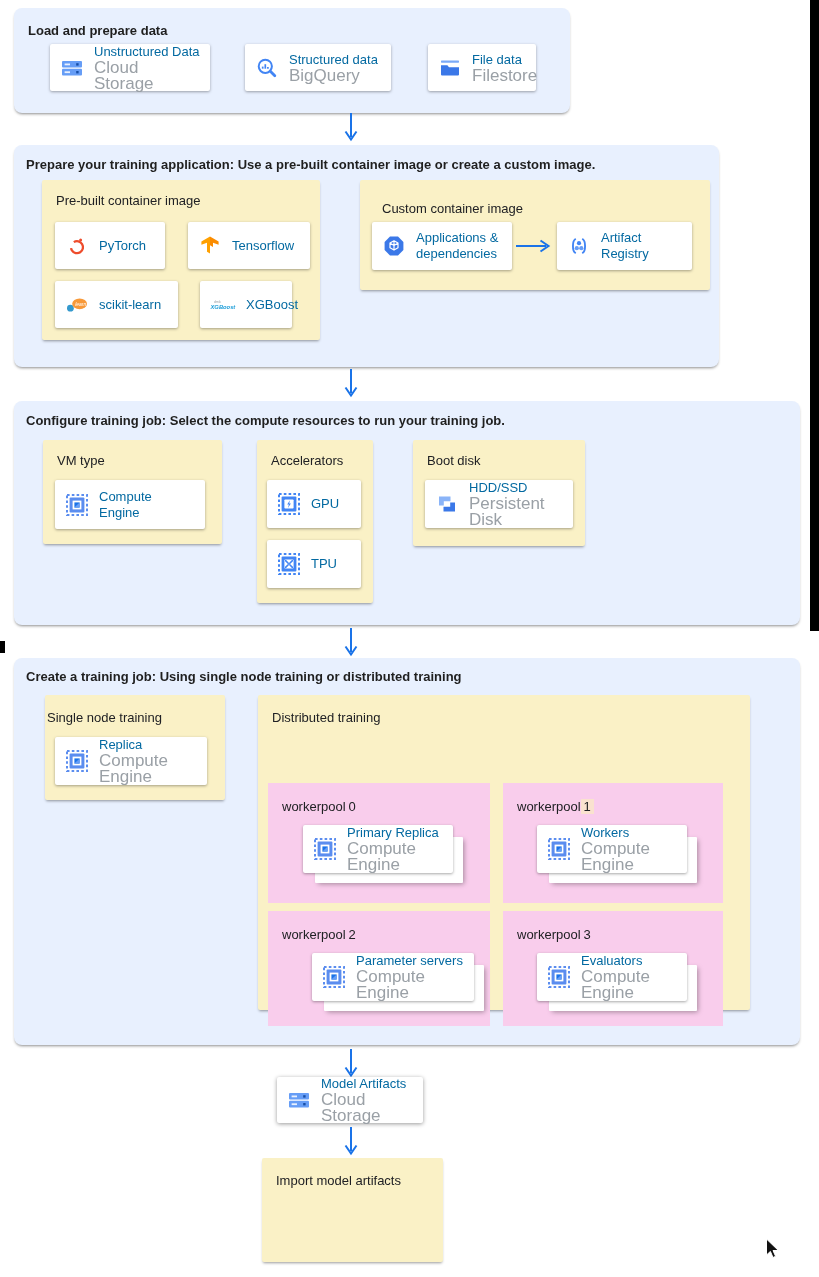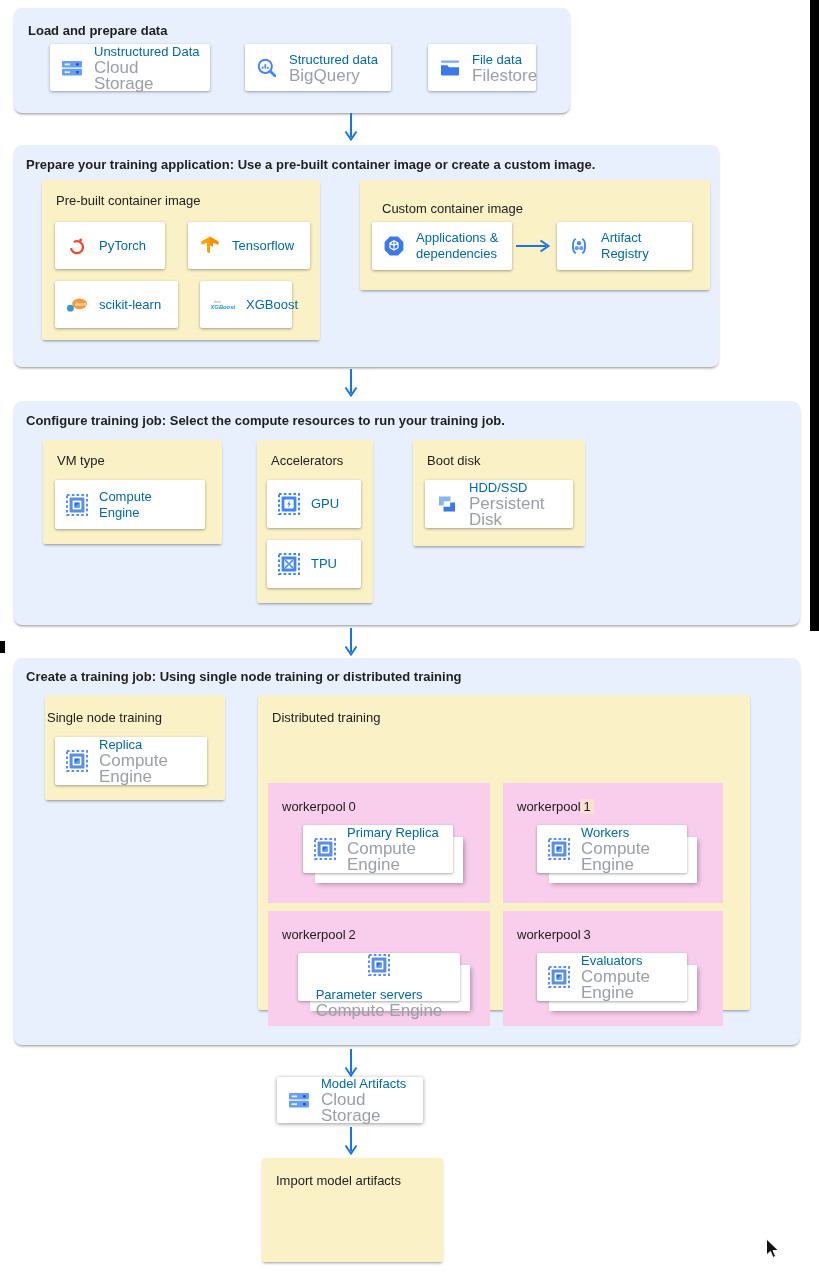--- a/index.html
+++ b/index.html
@@ -335,21 +335,21 @@
             </svg>
           <div class="txt">
               <span class="t">Workers</span>
           <span class="s">Compute Engine</span>
             </div>
         </div>
       </div>
 
       <div class="pink" style="left:10px; top:168px; width:222px; height:115px;">
         <div class="pool-lbl" style="left:14px; top:16px;"><span>workerpool</span><span class="num">2</span></div>
-        <div class="card stacked" style="left:30px; top:42px; width:162px; height:48px;flex-direction:column;">
+        <div class="card stacked" style="left:44px; top:42px; width:162px; height:48px;">
           <svg width="24" height="24" viewBox="0 0 24 24">
               <use href="#i-compute"></use>
             </svg>
           <div class="txt">
               <span class="t">Parameter servers</span>
           <span class="s">Compute Engine</span>
             </div>
         </div>
       </div>
 

